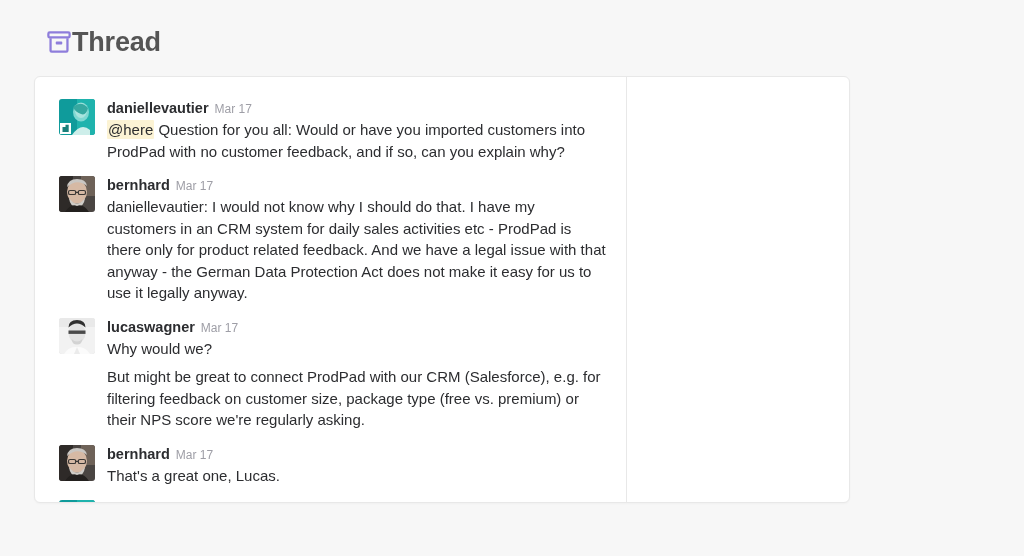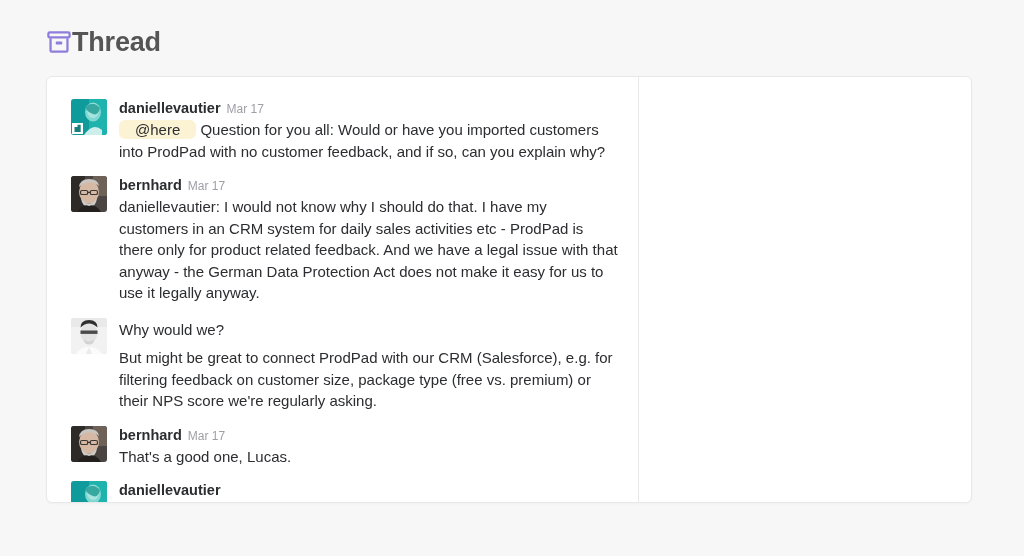--- a/index.html
+++ b/index.html
@@ -32,23 +32,23 @@
     font-size: 27px;
     font-weight: bold;
     color: #555555;
     letter-spacing: -0.2px;
     line-height: 1;
   }
 
   
   .thread-card {
     position: absolute;
-    left: 46px;
+    left: 34px;
     top: 76px;
-    width: 926px;
+    width: 816px;
     height: 427px;
     background: #ffffff;
     border: 1px solid #e8e8e8;
     border-radius: 6px;
     box-sizing: border-box;
     display: flex;
     box-shadow: 0 1px 2px rgba(0,0,0,0.03);
     overflow: hidden;
   }
   .messages-pane {
@@ -98,22 +98,22 @@
     font-size: 15px;
     line-height: 21.5px;
     color: #2c2d30;
   }
   .msg-text p { margin: 0; }
   .msg-text p + p { margin-top: 7px; }
 
   .mention-here {
     background: #fcf3d4;
     color: #2c2d30;
-    border-radius: 6px;
-    padding: 1px 16px;
+    border-radius: 1px;
+    padding: 1px 1px;
   }
 
   
   .details-title {
     font-size: 12.5px;
     font-weight: bold;
     color: #6b6b72;
     letter-spacing: 1.1px;
     margin-bottom: 9px;
   }
@@ -192,20 +192,21 @@
     <rect x="0" y="0" width="36" height="9" fill="#e9e9e9"></rect>
     <ellipse cx="18" cy="15" rx="8.5" ry="10" fill="#e3e3e3"></ellipse>
     <path d="M9.5 9.5 q8.5 -8 17 0 q0 -7.5 -8.5 -7.5 q-8.5 0 -8.5 7.5z" fill="#2f2f2f"></path>
     <rect x="9.5" y="12.5" width="17" height="3.4" fill="#4a4a4a"></rect>
     <path d="M12.5 21 q5.5 5 11 0 q-0.5 5.5 -5.5 5.5 q-5 0 -5.5 -5.5z" fill="#d3d3d3"></path>
     <path d="M5 36 q5 -8 13 -7 q8 -1 13 7z" fill="#fbfbfb"></path>
     <path d="M18 29 l-3 7 h6z" fill="#ebebeb"></path>
   </svg>
         </div>
         <div class="msg-body">
+          <div class="msg-meta"><span class="msg-author">lucaswagner</span><span class="msg-time">Mar 17</span></div>
           <div class="msg-text">
             <p><span>Why would we?</span></p>
             <p><span>But might be great to connect ProdPad with our CRM (Salesforce), e.g. for filtering feedback on customer size, package type (free vs. premium) or their NPS score we're regularly asking.</span></p>
           </div>
         </div>
       </div>
       <div class="message">
         <div class="avatar">
           <svg viewBox="0 0 36 36">
       <rect width="36" height="36" fill="#4a4542"></rect>
@@ -216,21 +217,21 @@
       <rect x="9.5" y="14.5" width="7.2" height="4" rx="1.6" fill="none" stroke="#3b3734" stroke-width="1.2"></rect>
       <rect x="19.3" y="14.5" width="7.2" height="4" rx="1.6" fill="none" stroke="#3b3734" stroke-width="1.2"></rect>
       <path d="M16.7 16.3 h2.6" stroke="#3b3734" stroke-width="1.2"></path>
       <path d="M10 22 q8 11 16 0 q-1 9 -8 9 q-7 0 -8 -9z" fill="#cfccc7"></path>
       <path d="M6 36 q6 -9 12 -6 q6 -3 12 6z" fill="#23201e"></path>
     </svg>
         </div>
         <div class="msg-body">
           <div class="msg-meta"><span class="msg-author">bernhard</span><span class="msg-time">Mar 17</span></div>
           <div class="msg-text">
-            <p><span>That's a good one, Lucas.</span></p>
+            <p><span>That's a great one, Lucas.</span></p>
           </div>
         </div>
       </div>
       <div class="message">
         <div class="avatar">
           <svg viewBox="0 0 36 36">
       <rect width="36" height="36" fill="#0f9b9b"></rect>
       <rect x="18" y="0" width="18" height="36" fill="#1fb3ad"></rect>
       <ellipse cx="22" cy="13" rx="8" ry="9.5" fill="#7fd8d2"></ellipse>
       <ellipse cx="22" cy="11.5" rx="6" ry="7.5" fill="#a9e4de"></ellipse>

